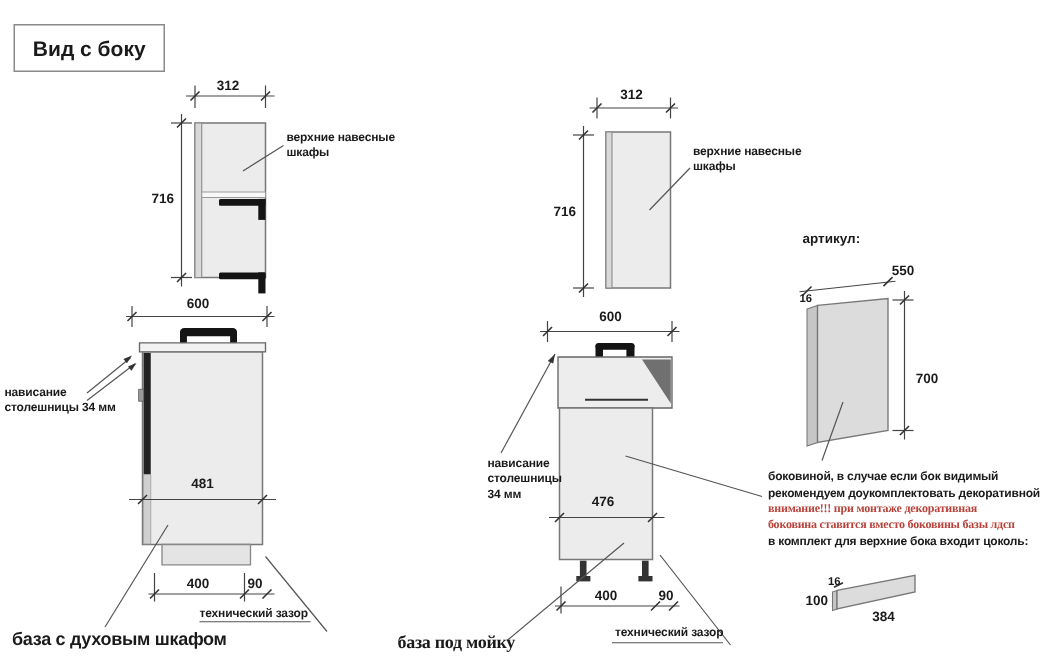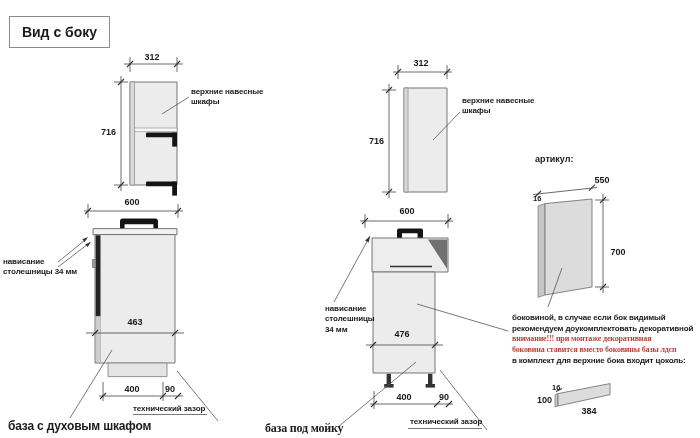--- a/index.html
+++ b/index.html
@@ -189,21 +189,21 @@
   <span class="abs dim-r" style="left:98px;top:127px;width:18px;">716</span>
   <div class="abs note" style="left:191px;top:87px;">
     <div>верхние навесные</div>
     <div>шкафы</div>
   </div>
   <span class="abs dim" style="left:132px;top:197px;">600</span>
   <div class="abs note" style="left:3px;top:257px;line-height:9.8px;">
     <div>нависание</div>
     <div>столешницы 34 мм</div>
   </div>
-  <span class="abs dim" style="left:135px;top:317px;">463</span>
+  <span class="abs dim" style="left:135px;top:317px;">481</span>
   <span class="abs dim" style="left:132px;top:384px;">400</span>
   <span class="abs dim" style="left:170px;top:384px;">90</span>
   <span class="abs note" style="left:133px;top:404px;">технический зазор</span>
   <span class="abs caption" style="left:8px;top:419px;">база с духовым шкафом</span>
 
   <span class="abs dim" style="left:421px;top:58px;">312</span>
   <span class="abs dim-r" style="left:366px;top:136px;width:18px;">716</span>
   <div class="abs note" style="left:462px;top:96px;">
     <div>верхние навесные</div>
     <div>шкафы</div>

